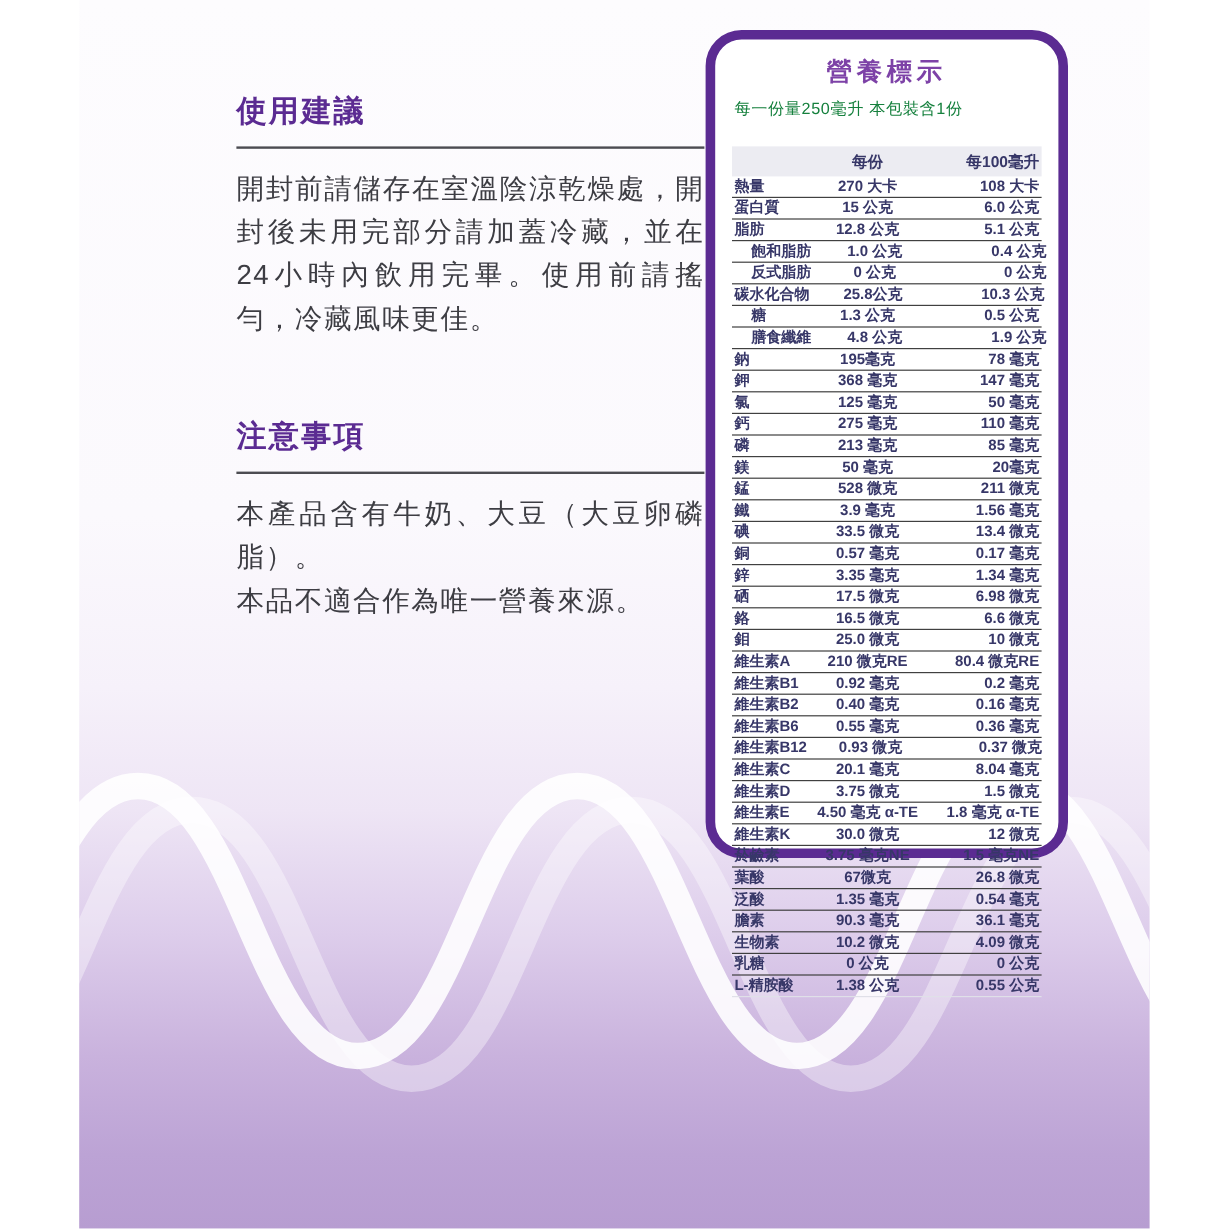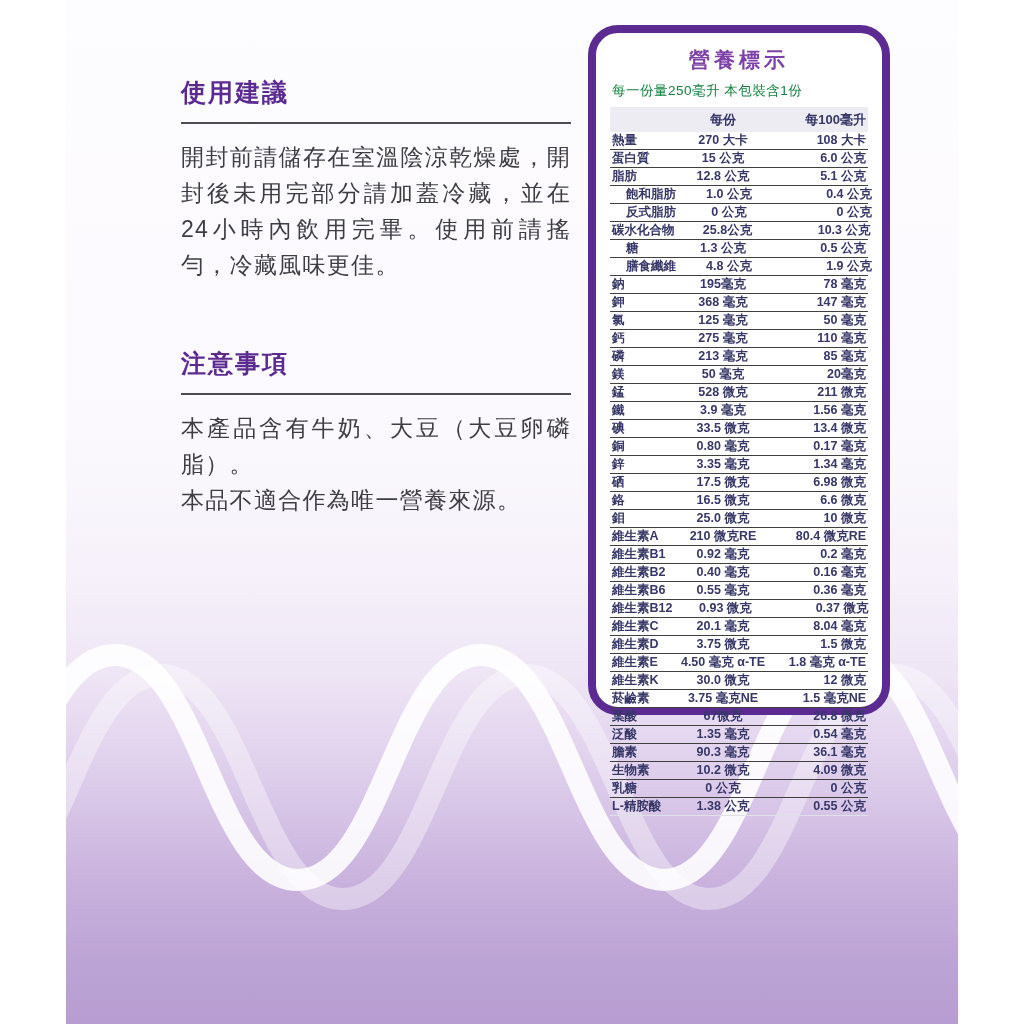--- a/index.html
+++ b/index.html
@@ -9,21 +9,21 @@
   }
   
   .bg-art{
     position:absolute;left:66px;top:0;width:892px;height:1024px;
     background:linear-gradient(180deg,
       #fdfcfe 0%, #fbf9fd 42%, #f6f1fa 56%, #eee5f5 66%,
       #ddcdeb 76%, #c9b2dd 86%, #bca3d5 94%, #b79dd1 100%);
   }
   .bg-art svg{position:absolute;left:0;bottom:0;}
   
-  .left-panel{position:absolute;left:181px;top:76px;width:390px;z-index:2;}
+  .left-panel{position:absolute;left:197px;top:76px;width:390px;z-index:2;}
   .section h2{
     margin:0;font-size:25px;font-weight:bold;color:#5b2b92;letter-spacing:2px;
   }
   .section hr{
     border:none;border-top:2px solid #4c4c52;margin:13px 0 15px 0;
   }
   .section p{
     margin:0;font-size:23px;line-height:36px;color:#3d3d43;
     letter-spacing:1.3px;text-align:justify;
   }
@@ -38,21 +38,21 @@
   .card-title{
     text-align:center;font-size:21px;font-weight:bold;color:#7d42a7;
     letter-spacing:4px;padding:5px 0 6px 0;
   }
   .serving{
     font-size:13.5px;font-weight:normal;color:#15803d;letter-spacing:.5px;
     padding:2px 0 7px 2px;
   }
   .head-row{
     background:#ececf2;display:flex;align-items:center;height:25px;
-    font-size:13px;font-weight:bold;color:#373768;flex:0 0 auto;
+    font-size:13px;font-weight:bold;color:#373768;flex:0 0 auto;margin-top:15px;
   }
   .rows{flex:1 1 auto;display:flex;flex-direction:column;justify-content:flex-end;}
   .row{
     flex:1 1 auto;display:flex;align-items:center;font-size:12.5px;
     font-weight:600;color:#373768;
   }
   .row + .row{border-top:1px solid #404040;}
   .row:last-child{border-bottom:1px solid #e0e0e8;}
   .c1{flex:1 1 auto;text-align:left;white-space:nowrap;padding-left:2px;}
   .c1.indent{padding-left:16px;}
@@ -191,21 +191,21 @@
   </div>
 
   <div class="row">
     <div class="c1">碘</div>
     <div class="c2">33.5 微克</div>
     <div class="c3">13.4 微克</div>
   </div>
 
   <div class="row">
     <div class="c1">銅</div>
-    <div class="c2">0.80 毫克</div>
+    <div class="c2">0.57 毫克</div>
     <div class="c3">0.17 毫克</div>
   </div>
 
   <div class="row">
     <div class="c1">鋅</div>
     <div class="c2">3.35 毫克</div>
     <div class="c3">1.34 毫克</div>
   </div>
 
   <div class="row">

